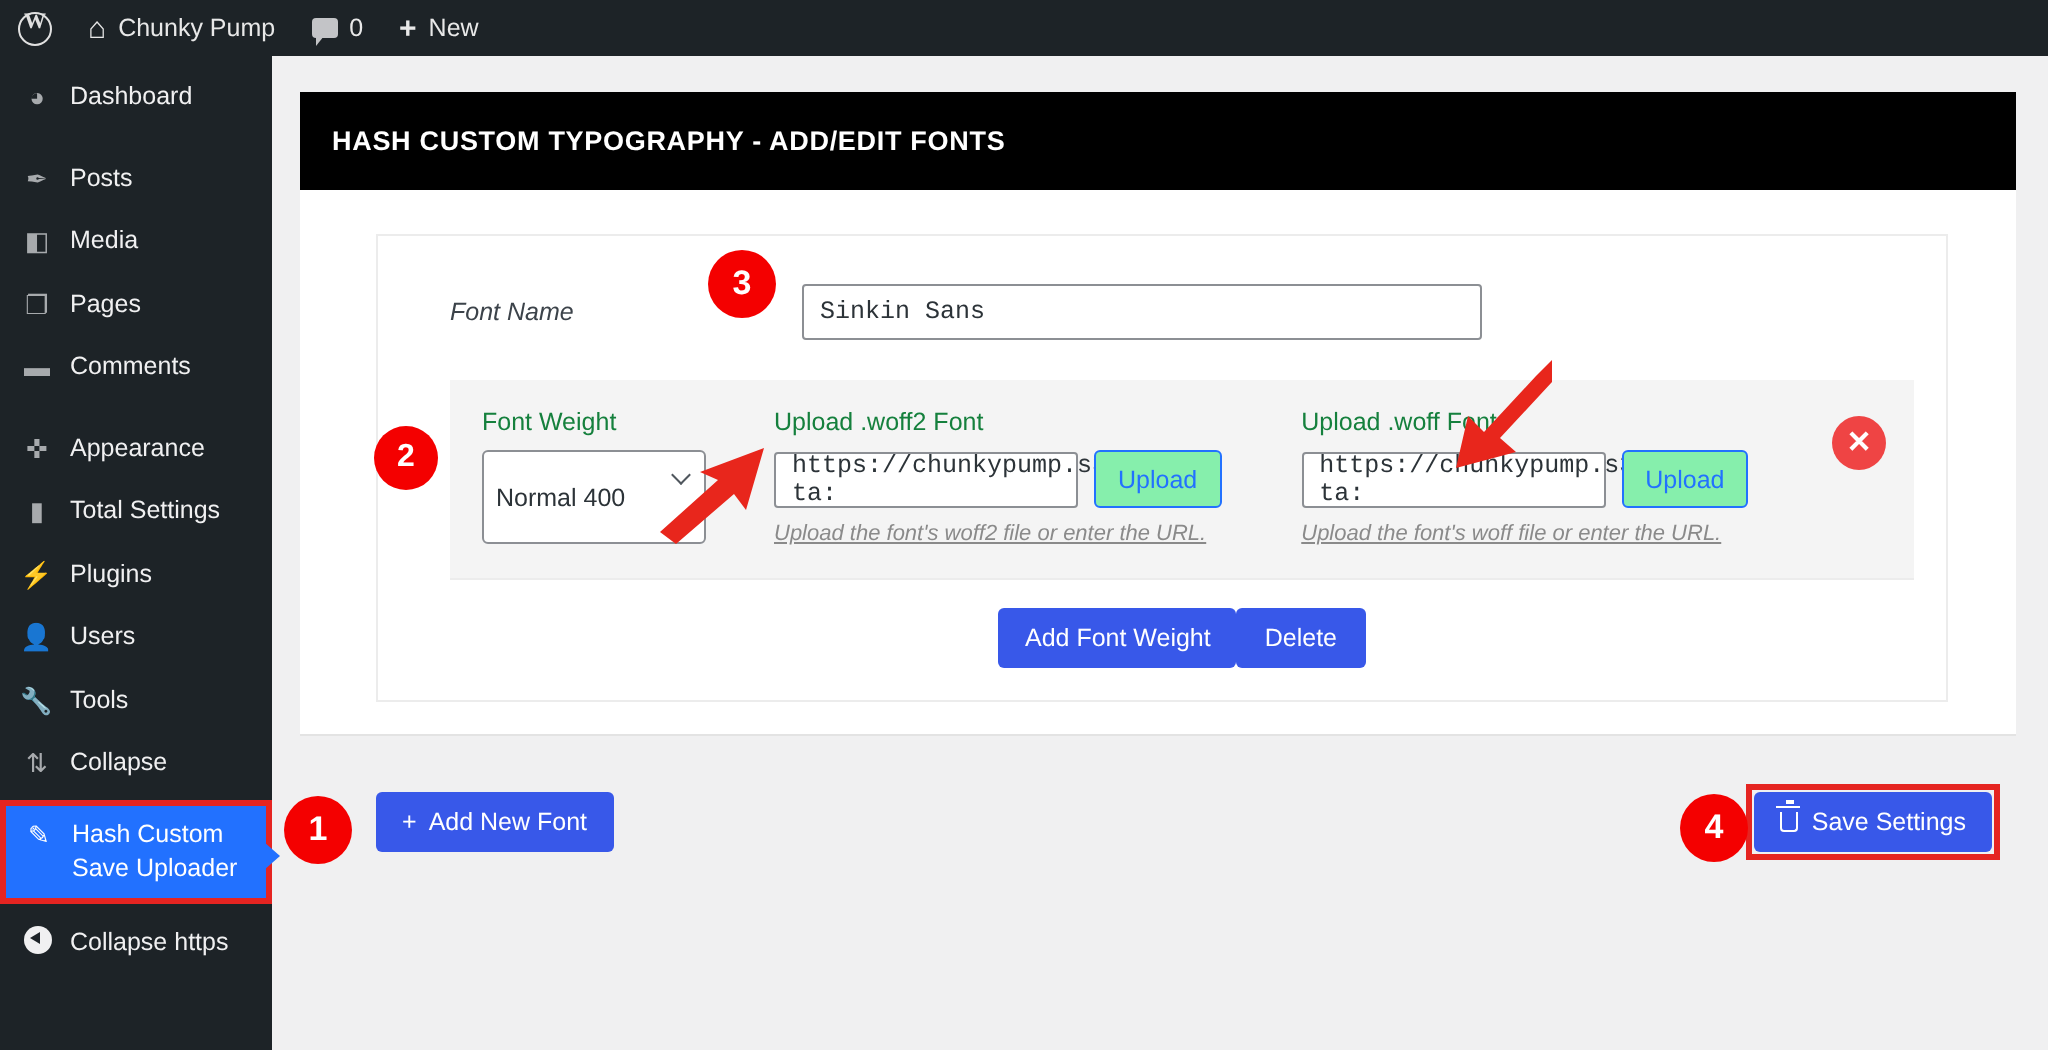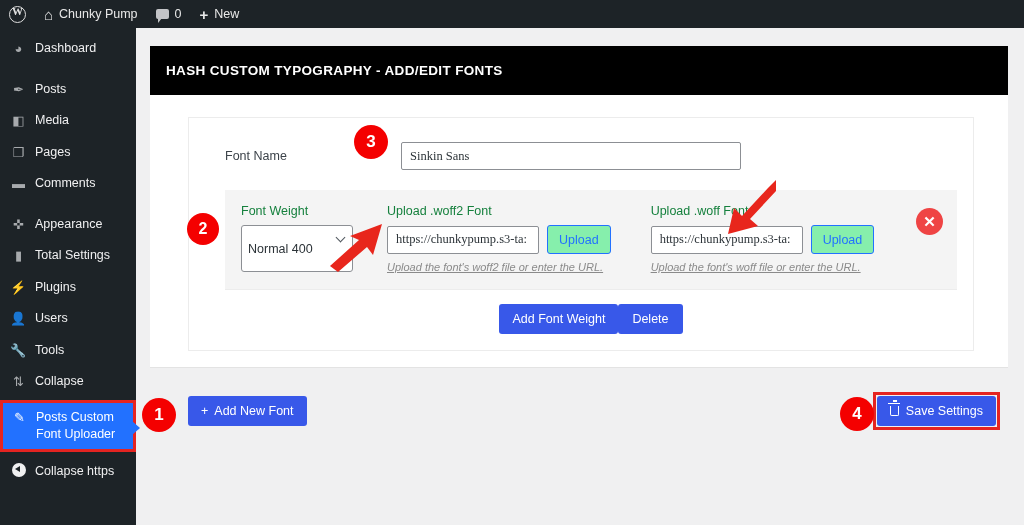--- a/index.html
+++ b/index.html
@@ -116,25 +116,25 @@
     border: 1px solid #ececec;
     background: #fff;
     margin: 4px 16px 0 20px;
     padding: 16px 0 0 0;
   }
   .row-fontname {
     display: flex; align-items: center;
     padding: 8px 16px 20px 36px;
   }
   .lbl { font-size: 12.5px; color: #3c434a; }
-  .lbl-fontname { width: 176px; flex: 0 0 176px; }
+  .lbl-fontname { width: 176px; flex: 0 0 176px; font-style: italic; }
   .txt-input {
     height: 28px; border: 1px solid #8c8f94; border-radius: 2px;
     background: #fff; font-size: 12.5px; color: #2c3338;
-    padding: 0 8px; font-family: Liberation Serif, serif;
+    padding: 0 8px; font-family: Liberation Mono, monospace;
     display: flex; align-items: center;
   }
   #input-fontname { width: 340px; }
 
   .weight-block {
     background: #f4f4f4;
     margin: 0 16px 0 36px;
     padding: 14px 16px 16px 16px;
     display: flex; align-items: flex-start;
     position: relative;
@@ -295,21 +295,21 @@
     <span class="mi-ico">🔧</span>
     <span class="mi-label">Tools</span>
   </div>
   <div class="menu-item">
     <span class="mi-ico">⇅</span>
     <span class="mi-label">Collapse</span>
   </div>
 
   <div class="menu-item" id="item-hash">
     <span class="mi-ico">✎</span>
-    <span class="mi-label">Posts Custom Font Uploader</span>
+    <span class="mi-label">Hash Custom Save Uploader</span>
   </div>
 
   <div class="menu-item" id="item-collapse">
     <span class="mi-ico"><span class="collapse-ico"></span></span>
     <span class="mi-label">Collapse https</span>
   </div>
 </div>
 
 <div id="content">
   <div id="page-wrap">

